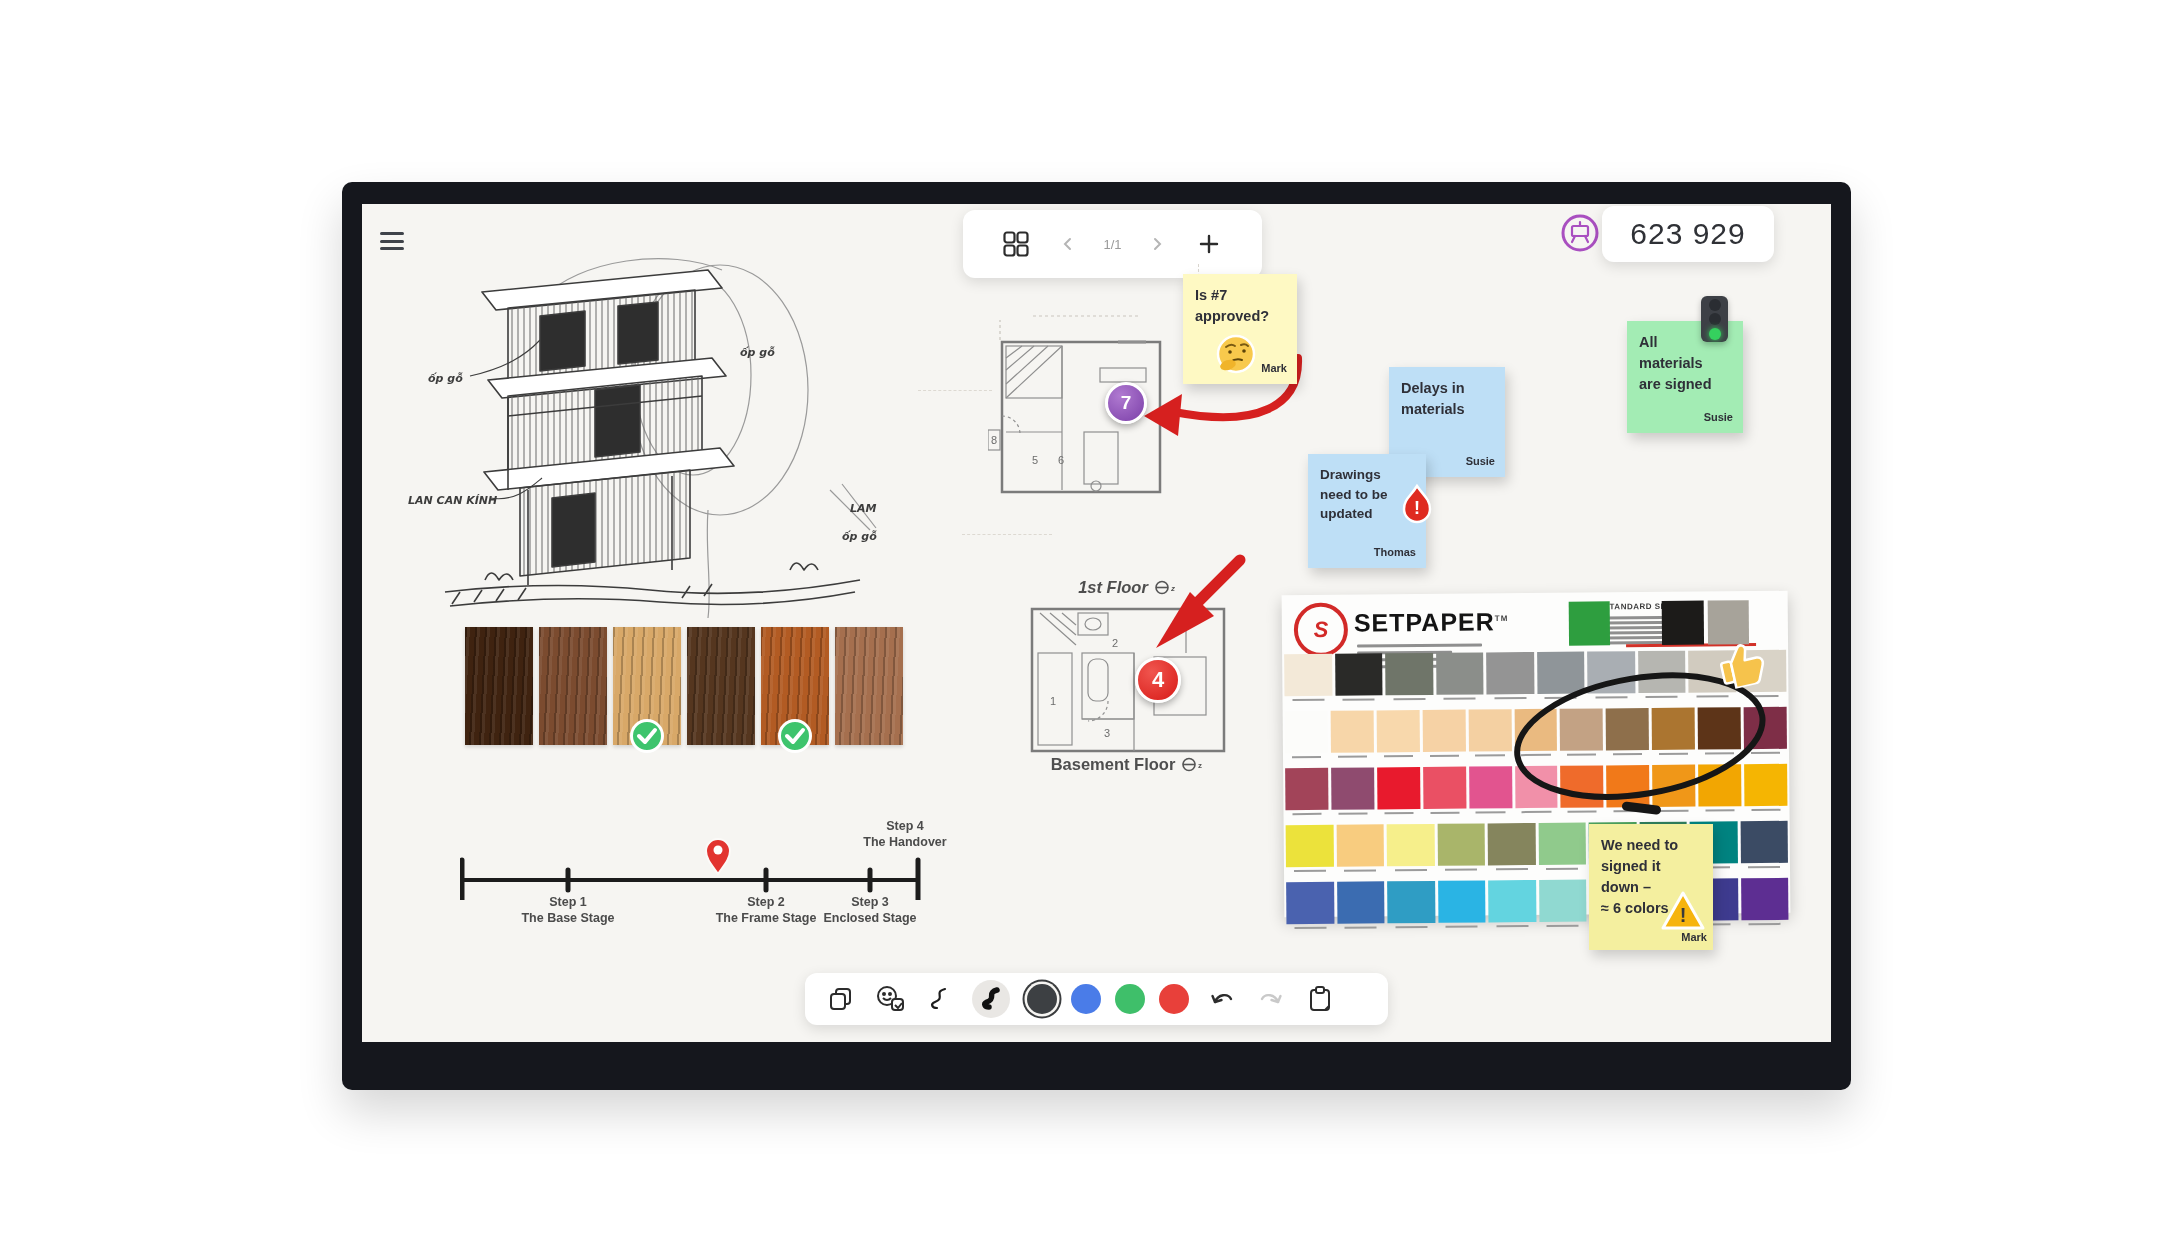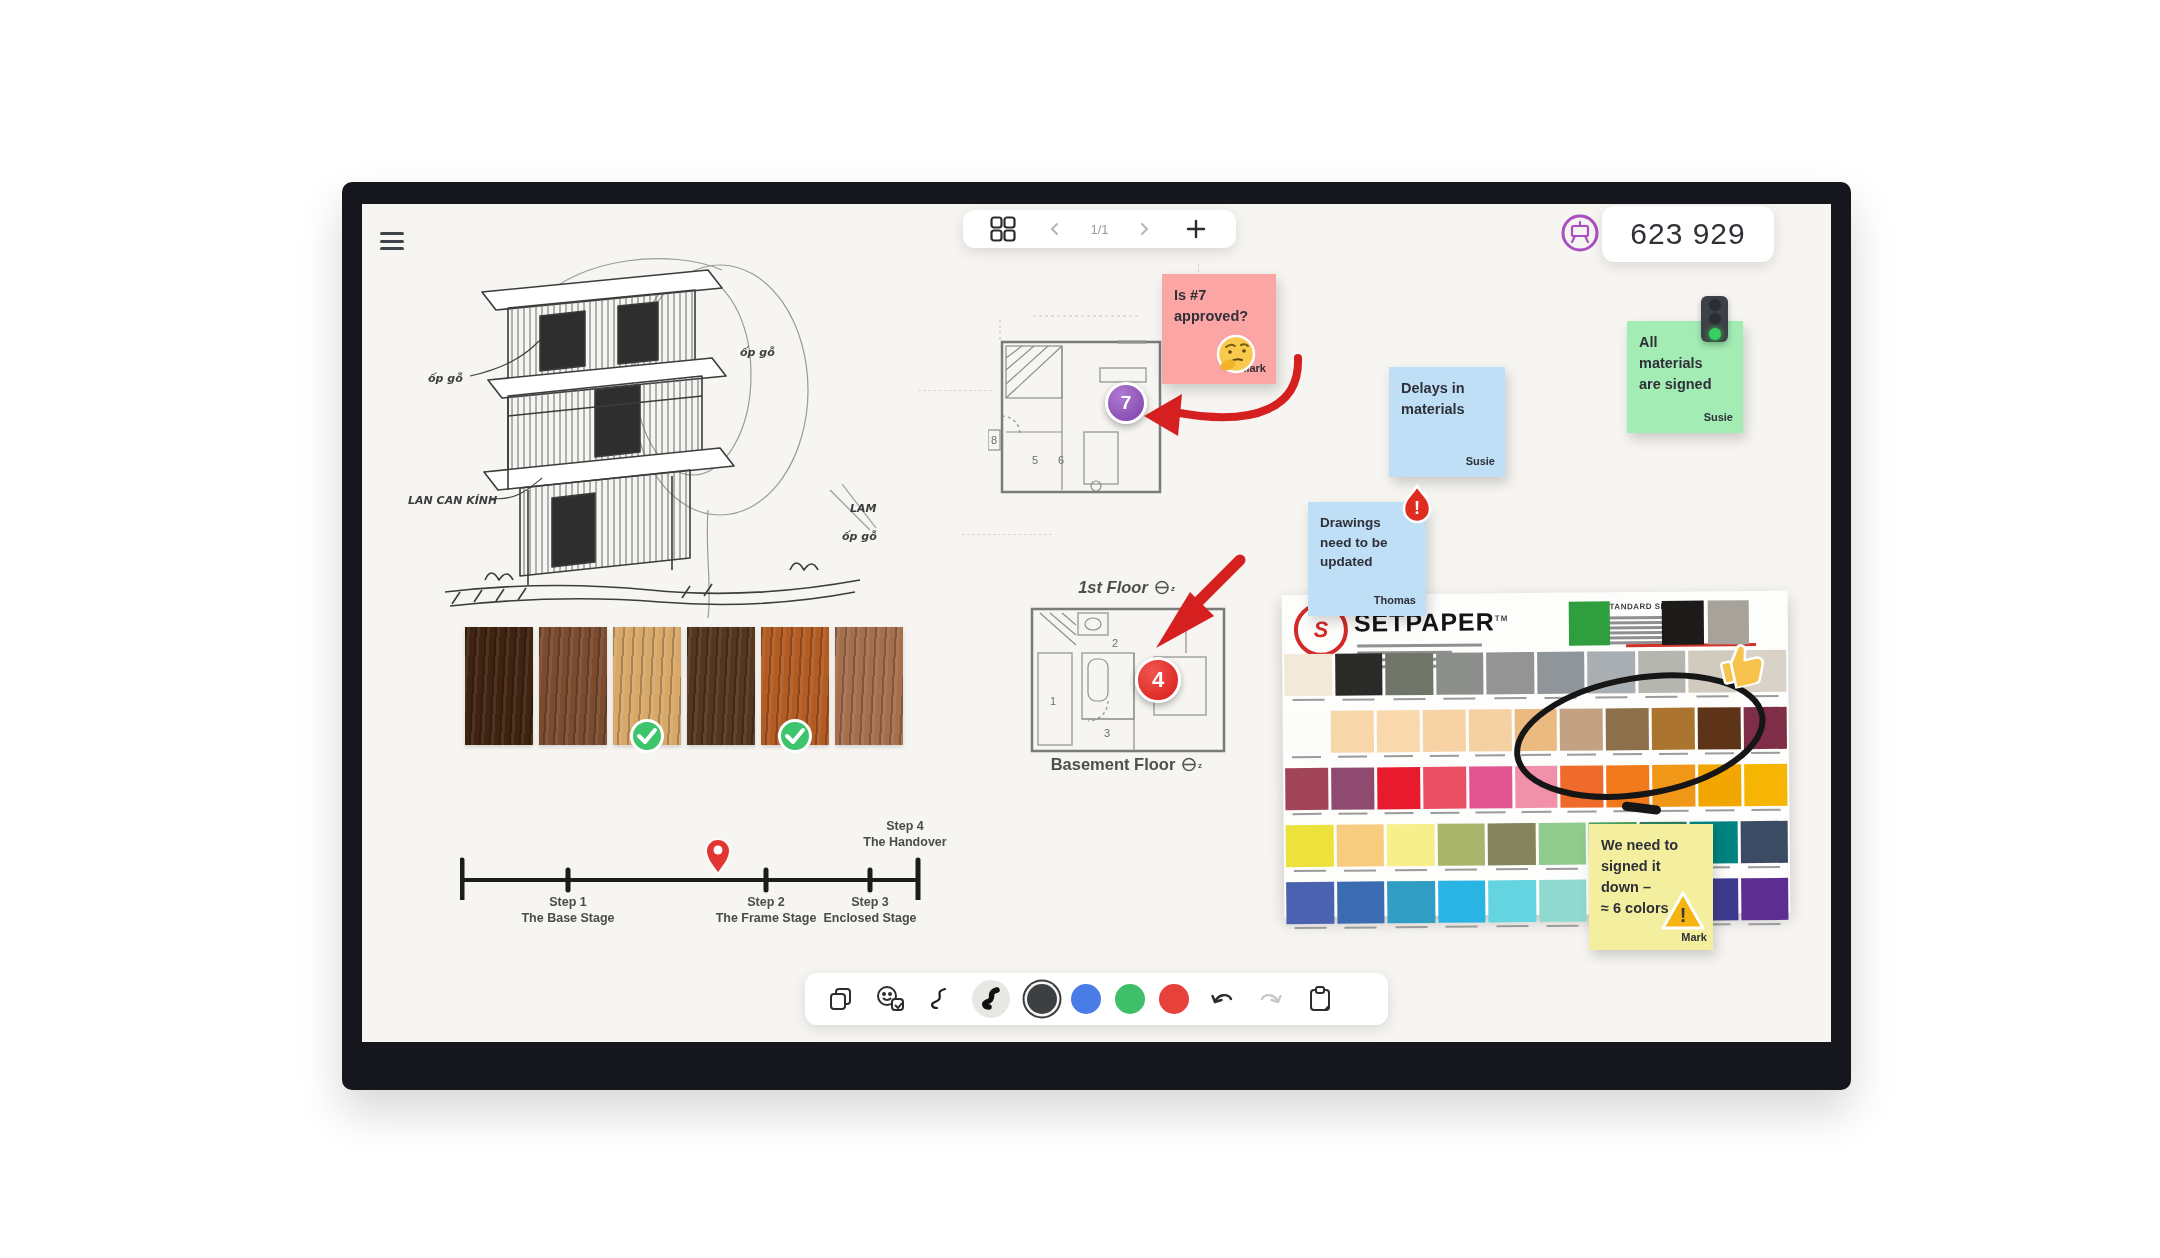--- a/index.html
+++ b/index.html
@@ -11,21 +11,21 @@
   .screen{position:absolute;left:20px;top:22px;width:1469px;height:838px;background:#f6f5f2;overflow:hidden;}
   .bezel-bottom{position:absolute;left:0;right:0;bottom:0;height:46px;background:#25282e;border-radius:0 0 10px 10px;}
   .brand{position:absolute;left:0;right:0;bottom:13px;text-align:center;font-size:15px;font-weight:bold;
          letter-spacing:4px;color:#80858e;}
   .cam-dot{position:absolute;left:36px;top:14px;width:15px;height:15px;border-radius:50%;background:#32353b;}
   .cam-pill{position:absolute;left:62px;top:13px;width:58px;height:17px;border-radius:9px;background:#3a3e45;}
   .cam-pill .lens{position:absolute;left:8px;top:4px;width:9px;height:9px;border-radius:50%;background:#14161b;}
   .cam-pill .led{position:absolute;left:26px;top:6px;width:5px;height:5px;border-radius:50%;background:#5a5e66;}
   
   .card{position:absolute;background:#fff;border-radius:12px;box-shadow:0 4px 14px rgba(0,0,0,.12);}
-  .top-toolbar{left:601px;top:6px;width:245px;height:38px;display:flex;align-items:center;justify-content:space-around;padding:0 14px;}
+  .top-toolbar{left:601px;top:6px;width:245px;height:68px;display:flex;align-items:center;justify-content:space-around;padding:0 27px;}
   .page-ind{color:#9a9a9a;font-size:13px;}
   .code-card{left:1240px;top:2px;width:172px;height:56px;display:flex;align-items:center;justify-content:center;
              font-size:30px;color:#2f3136;letter-spacing:1px;}
   .board-btn{position:absolute;left:1196px;top:7px;width:44px;height:44px;}
   .hamburger{position:absolute;left:18px;top:28px;width:24px;height:18px;display:flex;flex-direction:column;justify-content:space-between;cursor:pointer;}
   .hamburger i{display:block;height:3px;background:#3f434a;border-radius:2px;}
   
   .note{position:absolute;padding:11px 12px;box-shadow:3px 6px 12px rgba(0,0,0,.18);color:#2f3038;
         font-weight:bold;font-size:14.5px;line-height:1.45;z-index:6;}
   .note .author{position:absolute;right:10px;bottom:7px;font-size:11px;text-align:right;}
@@ -285,21 +285,21 @@
 
       <svg class="arrow" style="left:778px;top:140px;" width="170" height="110" viewBox="0 0 170 110">
         <path d="M158 14 C160 62 118 84 34 68" stroke="#d6201f" stroke-width="8" fill="none" stroke-linecap="round"></path>
         <polygon points="4,72 42,50 38,92" fill="#d6201f"></polygon>
       </svg>
       <svg class="arrow" style="left:778px;top:336px;" width="120" height="130" viewBox="0 0 120 130">
         <path d="M100 20 L52 68" stroke="#d6201f" stroke-width="11" fill="none" stroke-linecap="round"></path>
         <polygon points="16,108 50,52 74,76" fill="#d6201f"></polygon>
       </svg>
 
-      <div class="note" style="left:800px;top:70px;width:90px;height:88px;background:#fca5a5;">
+      <div class="note" style="left:821px;top:70px;width:90px;height:88px;background:#fef9c3;">
         <div>
             <div class="nl">Is #7</div>
             <div class="nl">approved?</div>
           </div>
         <div class="author">Mark</div>
       </div>
       <div class="badge-emoji" style="left:852px;top:128px;">
         <svg width="44" height="44" viewBox="0 0 44 44">
           <circle cx="22" cy="22" r="18" fill="#f8c94c" stroke="#fff" stroke-width="2.5"></circle>
           <path d="M12 15 q5 -4 9 -1 M27 13 q4 -2 7 1" stroke="#7a5b12" stroke-width="2" fill="none" stroke-linecap="round"></path>
@@ -311,21 +311,21 @@
       </div>
 
       <div class="note" style="left:1027px;top:163px;width:92px;height:88px;background:#bedff6;">
         <div>
             <div class="nl">Delays in</div>
             <div class="nl">materials</div>
           </div>
         <div class="author">Susie</div>
       </div>
 
-      <div class="note" style="left:946px;top:250px;width:94px;height:92px;background:#bedff6;font-size:13.5px;margin-top:48px;">
+      <div class="note" style="left:946px;top:250px;width:94px;height:92px;background:#bedff6;font-size:13.5px;">
         <div>
             <div class="nl">Drawings</div>
             <div class="nl">need to be</div>
             <div class="nl">updated</div>
           </div>
         <div class="author">Thomas</div>
       </div>
       <div class="badge-emoji" style="left:1034px;top:278px;">
         <svg width="42" height="42" viewBox="0 0 42 42">
           <path d="M21 4 C15 14 8 17 8 27 a13 13 0 0 0 26 0 C34 17 27 13 21 4 z" fill="#df2b20" stroke="#fff" stroke-width="2.5"></path>

